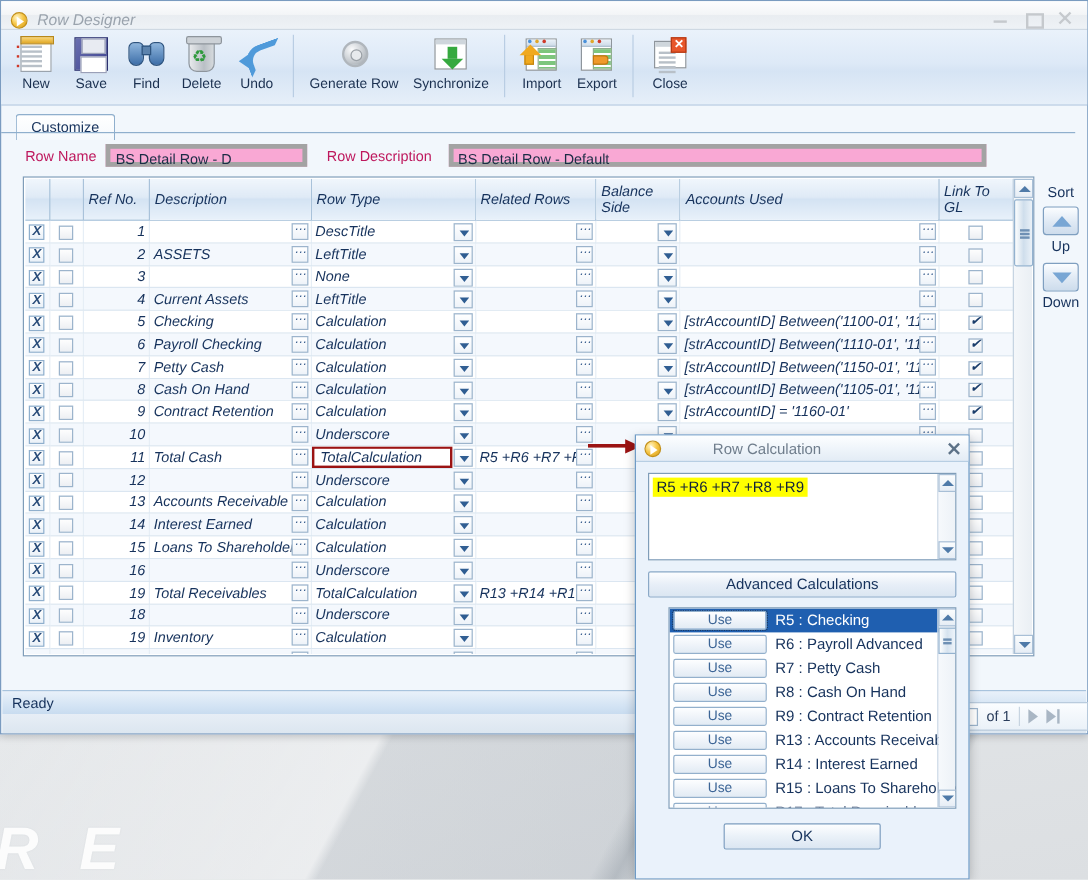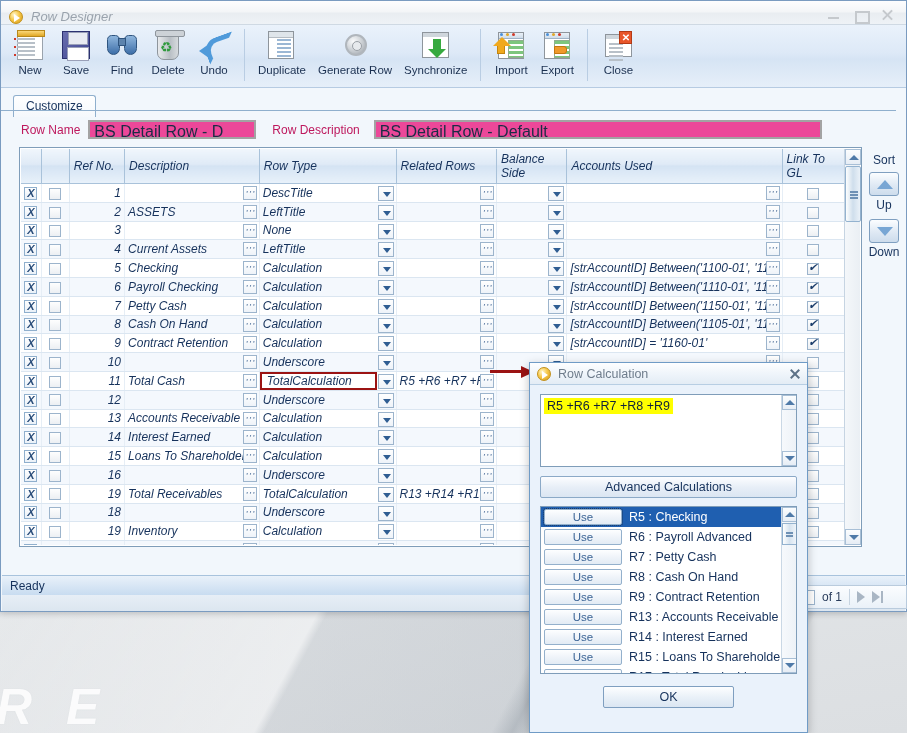--- a/index.html
+++ b/index.html
@@ -146,22 +146,22 @@
     background:linear-gradient(to bottom,#ffffff,#f4f8fc);
     border:1px solid #8fafcd; border-bottom:none;
     border-radius:3px 3px 0 0; font-size:12px; color:#16325c; position:relative; top:1px;
   }
   #tabline { height:1px; background:#8fafcd; margin:0 10px 0 0; position:relative; top:0px; }
 
   
   #formrow { display:flex; align-items:center; padding:9px 0 6px 20px; gap:8px; }
   .fr-label { font-size:12px; color:#be185d; }
   .txtbox {
-    border:2px solid #a3a3a3; background:#ec4899; height:19px; padding:1px 4px;
-    font-size:16px; color:#1b2c45; line-height:17px;
+    border:4px solid #a3a3a3; background:#f9a8d4; height:19px; padding:1px 4px;
+    font-size:12px; color:#1b2c45; line-height:17px;
   }
   #row-name-input { width:168px; }
   #row-desc-input { width:448px; margin-left:6px; }
 
   
   #grid-area { position:relative; margin:2px 0 0 18px; width:843px; height:400px;font-style:italic; }
   #grid-box {
     position:absolute; left:0; top:0; width:843px; height:400px;
     background:#fff; border:1px solid #7f9db9;
   }
@@ -288,20 +288,21 @@
   
   #dialog {
     position:absolute; left:529px; top:362px; width:279px; height:371px;
     background:#eaf2fb; border:1px solid #6f9bc6; z-index:40;
     box-shadow:0 3px 9px rgba(0,0,0,.25);
   }
   #dlg-title {
     height:22px; display:flex; align-items:center; padding:0 4px 0 7px;
     background:linear-gradient(to bottom,#fdfeff,#eef4fa 55%,#e3ecf5);
     border-bottom:1px solid #b7cee3;
+    gap:36px;
   }
   #dlg-title-text { margin-left:7px; font-size:12.5px; color:#6f7d8c; }
   #dlg-close { margin-left:auto; width:16px; height:16px; position:relative; }
   #dlg-close:before,#dlg-close:after{content:"";position:absolute;left:2px;top:7px;width:12px;height:2px;background:#5d7287;}
   #dlg-close:before{transform:rotate(45deg);} #dlg-close:after{transform:rotate(-45deg);}
 
   #dlg-body { padding:9px 10px 10px 10px; }
   #formula-box {
     height:73px; background:#fff; border:1px solid #7f9db9; position:relative; overflow:hidden;
   }
@@ -320,21 +321,21 @@
   #formula-scroll .fs-dn:after{content:"";position:absolute;left:2px;top:4px;border-left:5px solid transparent;border-right:5px solid transparent;border-top:5px solid #4f7aa8;}
 
   #adv-btn {
     margin-top:9px; height:22px; width:100%;
     border:1px solid #8ba9c7; border-radius:2px;
     background:linear-gradient(to bottom,#fcfdff,#e7eef7 52%,#dbe6f2);
     font-size:12.5px; color:#16325c; display:flex; align-items:center; justify-content:center;
   }
 
   #use-list {
-    margin-top:8px; height:168px; background:#fff; border:1px solid #7f9db9; position:relative; overflow:hidden;
+    margin-top:8px; height:168px; background:#fff; border:1px solid #7f9db9; position:relative; overflow:hidden;margin-left:17px;
   }
   .use-row { display:flex; align-items:center; height:20px; padding:0 0 0 3px; }
   .use-btn {
     width:78px; height:16px; flex:0 0 auto;
     border:1px solid #93b0cc; border-radius:2px;
     background:linear-gradient(to bottom,#fdfeff,#eef3f9 55%,#e2ebf4);
     font-size:11.5px; color:#3c6596; text-align:center; line-height:14px;
   }
   .use-row.sel .use-btn { outline:1px dotted #1b3a63; outline-offset:0px; }
   .use-lbl { margin-left:7px; font-size:12.5px; color:#16325c; white-space:nowrap;text-align:center; }
@@ -424,26 +425,20 @@
     </div>
     <div class="tb-item">
       <span class="tb-ico">
           <span class="ico-undo"></span>
         </span>
       <span class="tb-label">Undo</span>
     </div>
 
     <div class="tb-sep"></div>
 
-    <div class="tb-item">
-      <span class="tb-ico">
-        <span class="ico-grid"></span>
-      </span>
-      <span class="tb-label">Duplicate</span>
-    </div>
     <div class="tb-item">
       <span class="tb-ico">
           <span class="ico-gear"></span>
         </span>
       <span class="tb-label">Generate Row</span>
     </div>
     <div class="tb-item">
       <span class="tb-ico">
         <span class="ico-sync"></span>
           <span class="ico-greenarrow"></span>

